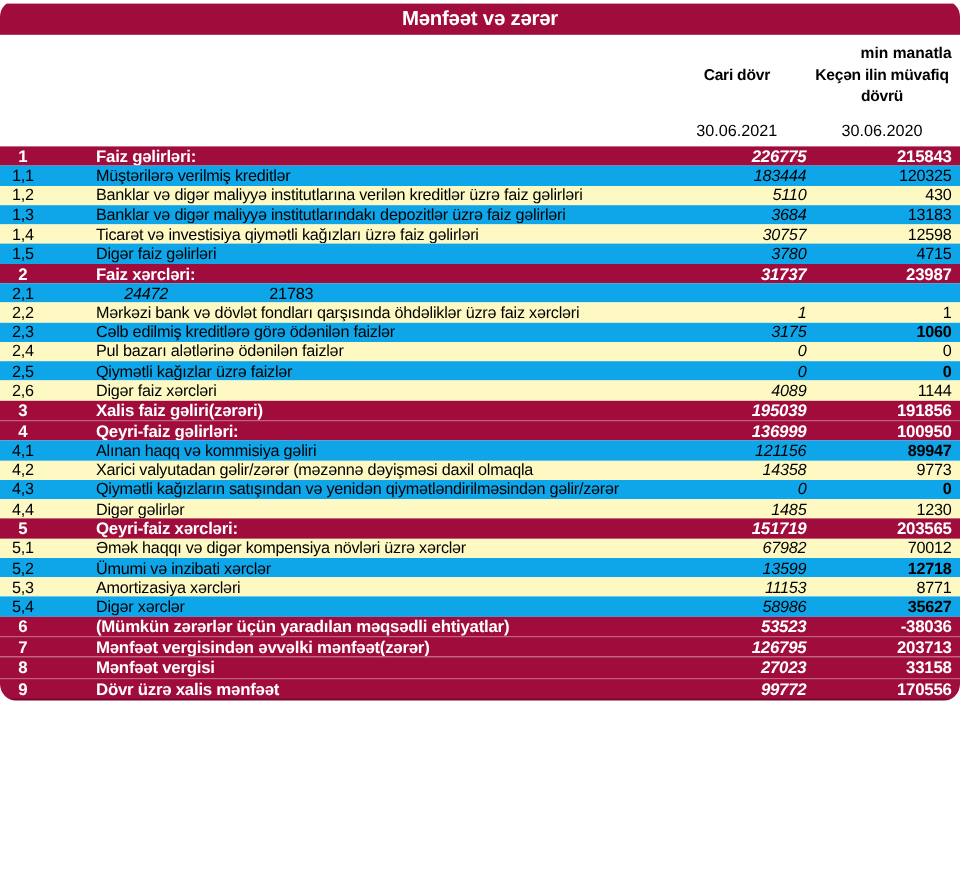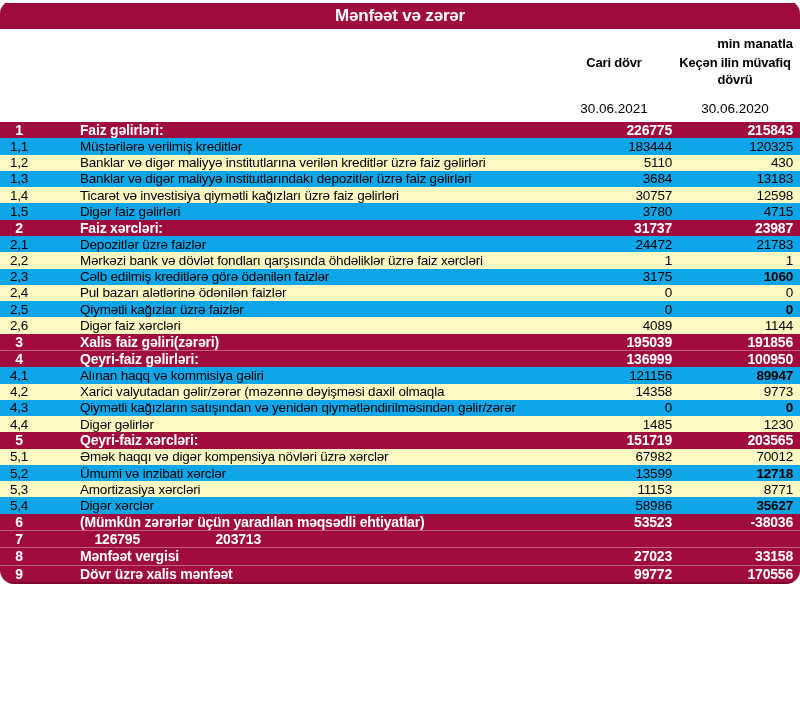--- a/index.html
+++ b/index.html
@@ -52,21 +52,21 @@
   .row.white { background:#0ea5e9; }
   .row.gray  { background:#fef9c3;justify-content:center; }
   .row.section {
     background:#A00D3C; color:#ffffff; font-weight:bold; font-size:14px;
   }
   .row.sep { border-top:1px solid rgba(255,255,255,0.35); }
   .row:last-child { border-bottom:2px solid rgba(0,0,0,0.25); }
   .cell.num   { width:38px; text-align:center; }
   .cell.label { flex:1; padding-left:2px; white-space:nowrap; overflow:hidden;margin-left:40px; }
   .cell.val   { white-space:nowrap; }
-  .cell.v1    { width:107px; text-align:right; padding-right:5px; }
+  .cell.v1    { width:107px; text-align:right; padding-right:5px;font-style:italic; }
   .cell.v2    { width:123px; text-align:right; padding-right:7px; }
   .cell.v2.boldv { font-weight:bold; }
 </style>
 </head>
 <body>
 
 <div class="page">
 
   <div class="title-bar">
     <span>Mənfəət və zərər</span>
@@ -122,21 +122,20 @@
         <div class="cell val v2">4715</div>
       </div>
       <div class="row section">
         <div class="cell num">2</div>
         <div class="cell label">Faiz xərcləri:</div>
         <div class="cell val v1">31737</div>
         <div class="cell val v2">23987</div>
       </div>
       <div class="row white">
         <div class="cell num">2,1</div>
-        <div class="cell label">Depozitlər üzrə faizlər</div>
         <div class="cell val v1">24472</div>
         <div class="cell val v2">21783</div>
       </div>
       <div class="row gray">
         <div class="cell num">2,2</div>
         <div class="cell label">Mərkəzi bank və dövlət fondları qarşısında öhdəliklər üzrə faiz xərcləri</div>
         <div class="cell val v1">1</div>
         <div class="cell val v2">1</div>
       </div>
       <div class="row white">
@@ -230,20 +229,21 @@
         <div class="cell val v2 boldv">35627</div>
       </div>
       <div class="row section">
         <div class="cell num">6</div>
         <div class="cell label">(Mümkün zərərlər üçün yaradılan məqsədli ehtiyatlar)</div>
         <div class="cell val v1">53523</div>
         <div class="cell val v2">-38036</div>
       </div>
       <div class="row section sep">
         <div class="cell num">7</div>
+        <div class="cell label">Mənfəət vergisindən əvvəlki mənfəət(zərər)</div>
         <div class="cell val v1">126795</div>
         <div class="cell val v2">203713</div>
       </div>
       <div class="row section sep">
         <div class="cell num">8</div>
         <div class="cell label">Mənfəət vergisi</div>
         <div class="cell val v1">27023</div>
         <div class="cell val v2">33158</div>
       </div>
       <div class="row section sep">

